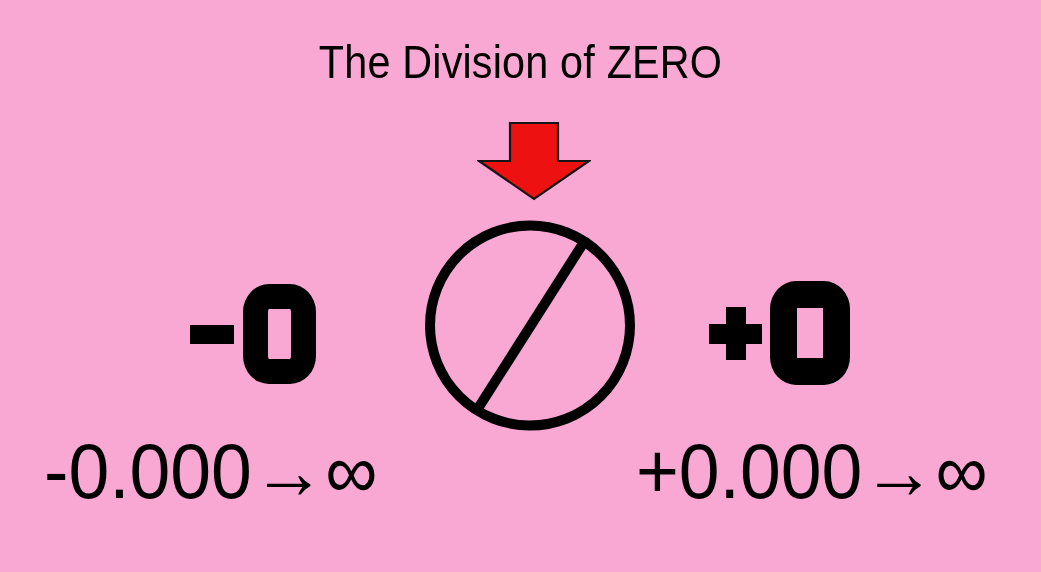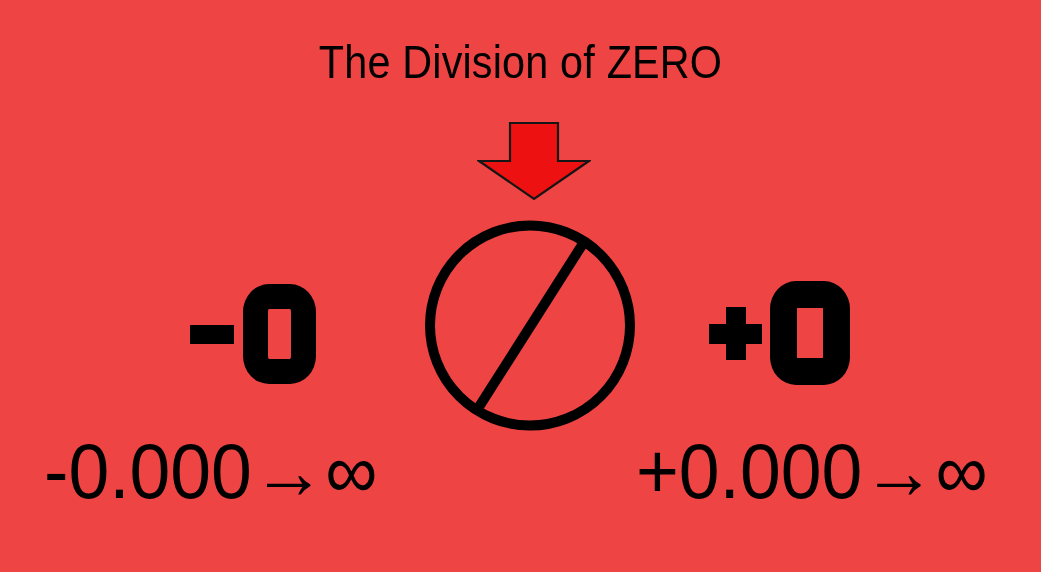--- a/index.html
+++ b/index.html
@@ -7,21 +7,21 @@
     padding: 0;
     background: #ffffff;
   }
   body {
     font-family: "Liberation Sans", sans-serif;
   }
   #canvas {
     position: relative;
     width: 1041px;
     height: 572px;
-    background: #ef4444;
+    background: #f9a8d4;
     overflow: hidden;
   }
 
   
   .title {
     position: absolute;
     left: 0;
     top: 34px;
     width: 1041px;
     text-align: center;

